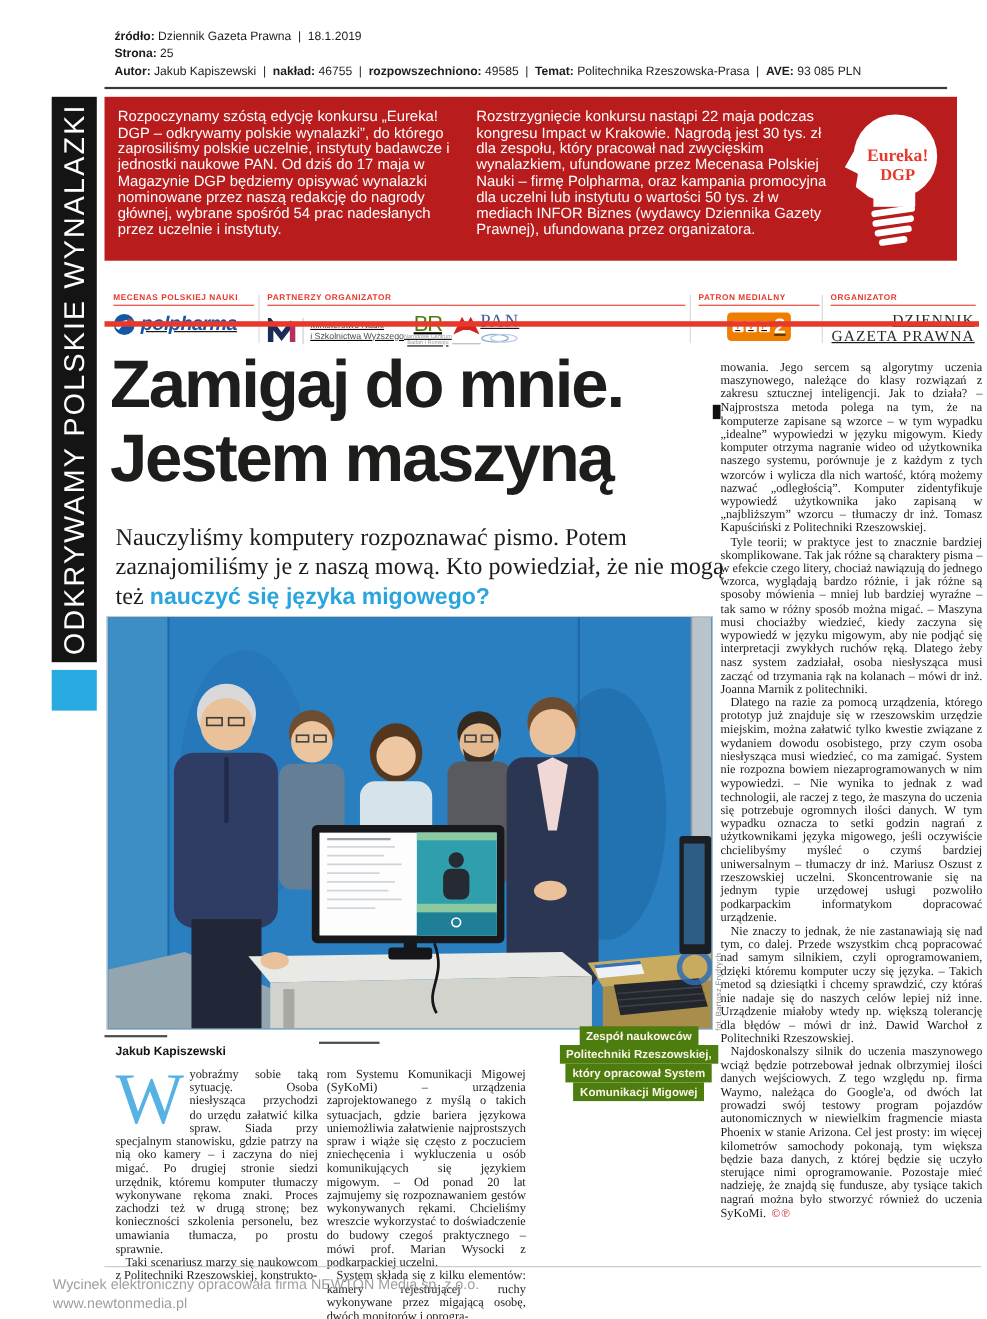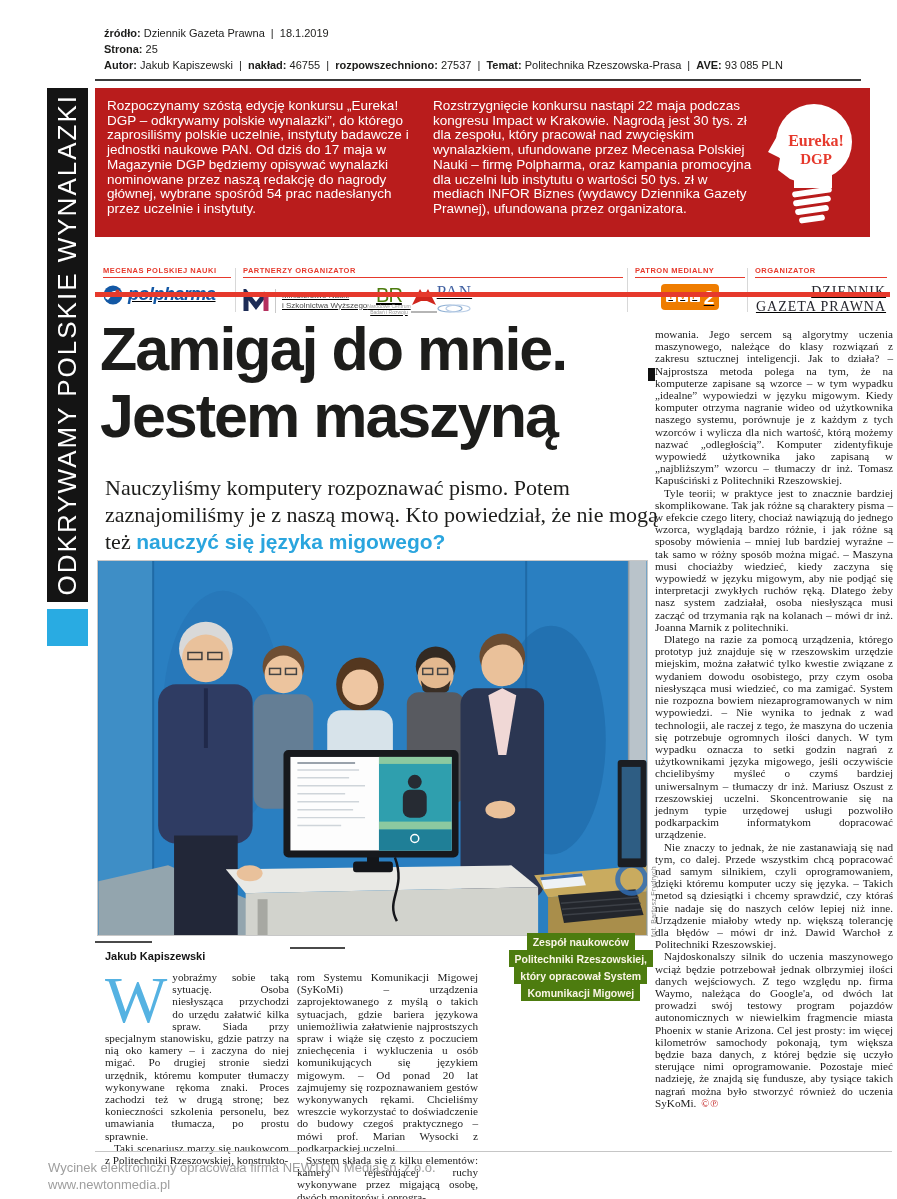--- a/index.html
+++ b/index.html
@@ -110,21 +110,21 @@
       <span>25</span>
     </div>
     <div class="meta-line">
       <b>Autor:</b>
       <span>Jakub Kapiszewski</span>
       <span class="sep">|</span>
       <b>nakład:</b>
       <span>46755</span>
       <span class="sep">|</span>
       <b>rozpowszechniono:</b>
-      <span>27537</span>
+      <span>49585</span>
       <span class="sep">|</span>
       <b>Temat:</b>
       <span>Politechnika Rzeszowska-Prasa</span>
       <span class="sep">|</span>
       <b>AVE:</b>
       <span>93 085 PLN</span>
     </div>
   </div>
   <div class="abs meta-rule"></div>
 

